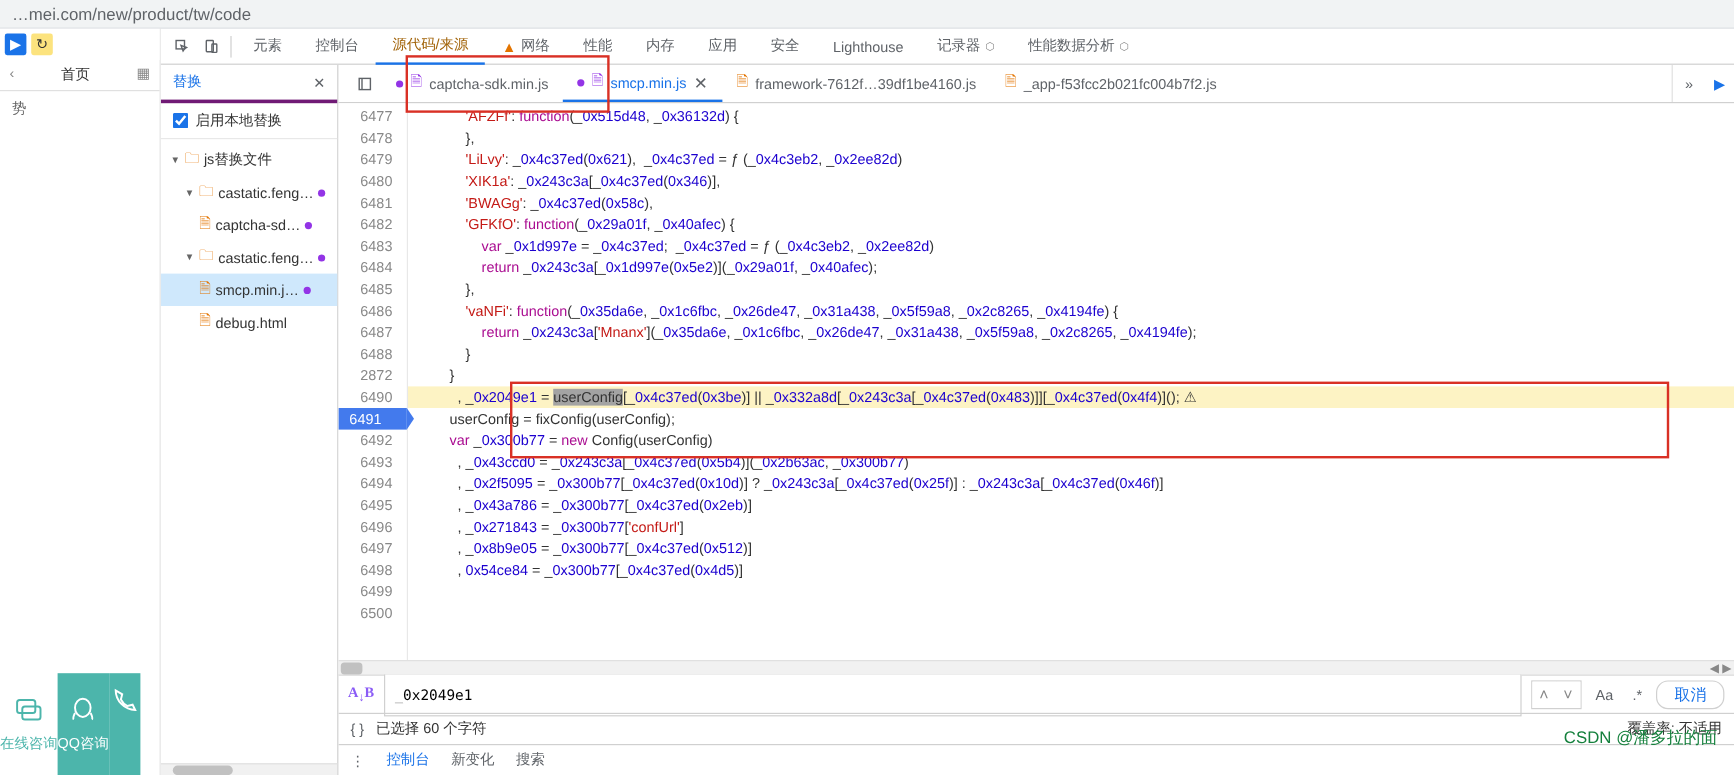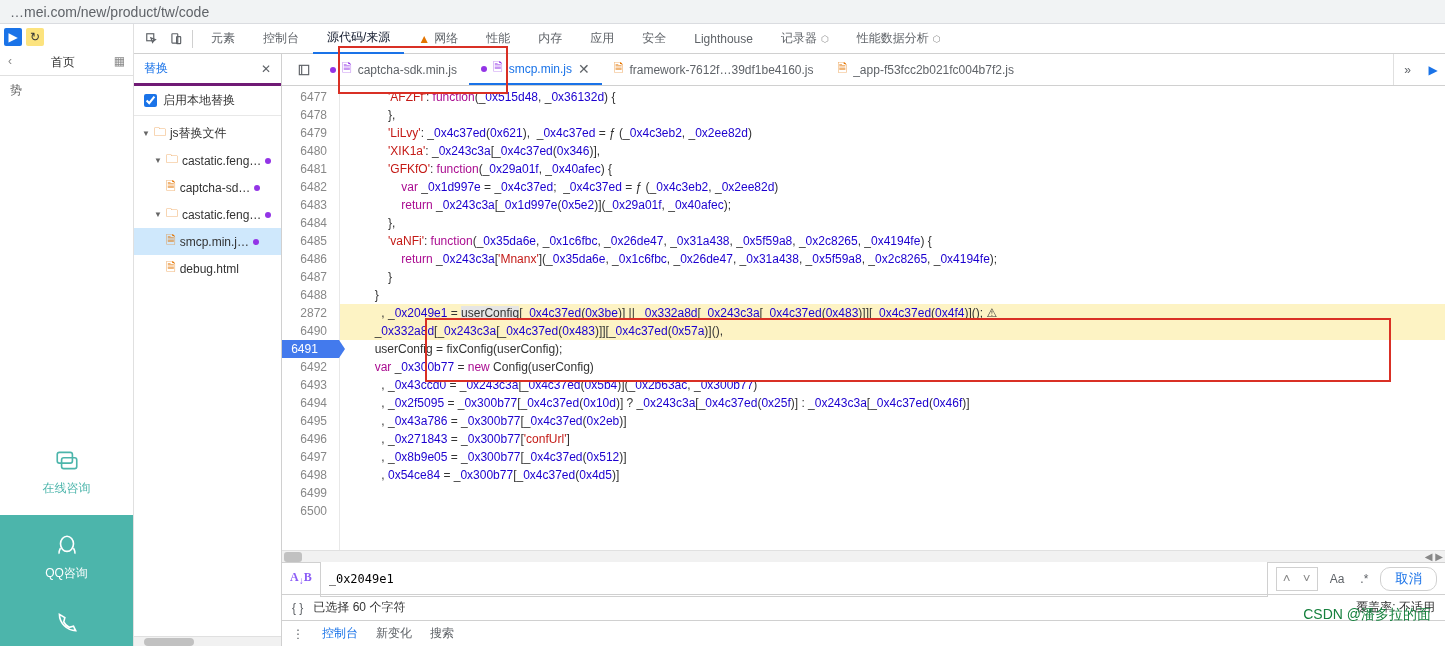--- a/index.html
+++ b/index.html
@@ -7,32 +7,32 @@
 
 .url-bar { height: 24px; background: #f1f3f4; border-bottom: 1px solid #dadce0; display: flex; align-items: center; padding: 0 10px; color: #5f6368; font-size: 14px; }
 
 .main-layout { display: flex; height: 622px; }
 
 .left-sidebar { width: 134px; background: #fff; border-right: 1px solid #e0e0e0; display: flex; flex-direction: column; }
 .left-top-icons { display: flex; padding: 4px; gap: 4px; background: #fff; align-items: center; }
 .play-icon { width: 18px; height: 18px; background: #1a73e8; display: flex; align-items: center; justify-content: center; color: #fff; border-radius: 2px; }
 .refresh-icon { width: 18px; height: 18px; background: #fce37e; display: flex; align-items: center; justify-content: center; border-radius: 2px; }
 .left-toolbar { display: flex; justify-content: space-between; padding: 4px 8px; border-bottom: 1px solid #e0e0e0; }
-.left-menu { display: flex; flex-direction: column; margin-top: auto; }
+.left-menu { display: flex; flex-direction: row; margin-top: auto; }
 .left-menu-item { padding: 18px 0; text-align: center; color: #fff; display: flex; flex-direction: column; align-items: center; gap: 6px; }
 .left-menu-item.green { background: #4cb5ab; }
 .left-menu-item.blue { color: #4cb5ab; background: #fff; }
 .left-menu-item svg { width: 26px; height: 26px; }
 .trends-label { padding: 6px 10px; color: #666; }
 
 .devtools { flex: 1; display: flex; flex-direction: column; background: #fff; }
 .dt-topbar { height: 30px; border-bottom: 1px solid #d0d0d0; display: flex; align-items: center; gap: 0; padding: 0 6px; }
 .dt-topbar .ico { width: 24px; height: 24px; display: flex; align-items: center; justify-content: center; color: #5f6368; cursor: pointer; }
 .dt-tab { padding: 0 14px; height: 30px; display: flex; align-items: center; color: #5f6368; cursor: pointer; font-size: 12px; gap: 4px; }
-.dt-tab.active { color: #0f172a; border-bottom: 2px solid #1a73e8; }
+.dt-tab.active { color: #a16207; border-bottom: 2px solid #1a73e8; }
 .dt-tab .warn { color: #e37400; }
 
 .dt-body { flex: 1; display: flex; overflow: hidden; }
 
 .nav-panel { width: 148px; border-right: 1px solid #d0d0d0; display: flex; flex-direction: column; }
 .nav-header { height: 32px; display: flex; align-items: center; padding: 0 10px; border-bottom: 3px solid #701a75; color: #1a73e8; justify-content: space-between; gap: 16px; }
 .nav-close { color: #5f6368; cursor: pointer; }
 .nav-override { padding: 6px 10px; display: flex; align-items: center; gap: 6px; border-bottom: 1px solid #e8e8e8; }
 .nav-override input { accent-color: #1a73e8; }
 .tree { padding: 4px 0; font-size: 12px; }
@@ -60,21 +60,21 @@
 .gutter .ln { height: 18px; line-height: 18px; padding-right: 12px; }
 .gutter .ln.bp { background: #437aed; color: #ffffff; position: relative; text-align: center; }
 .gutter .ln.bp::after { content: ''; position: absolute; right: -6px; top: 0; border-left: 6px solid #437aed; border-top: 9px solid transparent; border-bottom: 9px solid transparent; }
 .code-lines { flex: 1; overflow: hidden; padding-top: 2px; position: relative; }
 .cl { height: 18px; line-height: 18px; white-space: pre; padding-left: 8px; }
 .cl.hl-exec { background: #fdf3c4; }
 .cl.hl-exec2 { background: #fdf3c4; }
 .tok-str { color: #c41a16; }
 .tok-kw { color: #aa0d91; }
 .tok-num { color: #1c00cf; }
-.tok-sel { background: #e5e5e5; }
+.tok-sel { background: #a3a3a3; }
 
 .red-box1 { position: absolute; border: 2px solid #d93025; left: 338px; top: 46px; width: 170px; height: 48px; pointer-events: none; z-index: 10; }
 .red-box2 { position: absolute; border: 2px solid #d93025; left: 425px; top: 318px; width: 966px; height: 64px; pointer-events: none; z-index: 10; }
 
 .hscroll { height: 12px; background: #f1f1f1; border-top: 1px solid #e0e0e0; position: relative; }
 .hscroll-thumb { position: absolute; left: 2px; width: 18px; height: 10px; background: #c1c1c1; border-radius: 3px; top: 1px; }
 .hscroll-arrows { position: absolute; right: 2px; top: 0; color: #888; font-size: 10px; }
 
 .search-bar { height: 32px; border-top: 1px solid #d0d0d0; display: flex; align-items: center; padding: 0 8px; gap: 8px; }
 .search-bar .sico { color: #8b5cf6; font-weight: bold; }
@@ -307,30 +307,30 @@
               <div class="ln">6497</div>
               <div class="ln">6498</div>
               <div class="ln">6499</div>
               <div class="ln">6500</div>
             </div>
           <div class="code-lines" id="code-host">
               <div class="cl">            <span class="tok-str">'AFZFf'</span>: <span class="tok-kw">function</span>(_<span class="tok-num">0x515d48</span>, _<span class="tok-num">0x36132d</span>) {</div>
               <div class="cl">            },</div>
               <div class="cl">            <span class="tok-str">'LiLvy'</span>: _<span class="tok-num">0x4c37ed</span>(<span class="tok-num">0x621</span>),  _<span class="tok-num">0x4c37ed</span> = ƒ (_<span class="tok-num">0x4c3eb2</span>, _<span class="tok-num">0x2ee82d</span>)</div>
               <div class="cl">            <span class="tok-str">'XIK1a'</span>: _<span class="tok-num">0x243c3a</span>[_<span class="tok-num">0x4c37ed</span>(<span class="tok-num">0x346</span>)],</div>
+              <div class="cl">            <span class="tok-str">'BWAGg'</span>: _<span class="tok-num">0x4c37ed</span>(<span class="tok-num">0x58c</span>),</div>
               <div class="cl">            <span class="tok-str">'GFKfO'</span>: <span class="tok-kw">function</span>(_<span class="tok-num">0x29a01f</span>, _<span class="tok-num">0x40afec</span>) {</div>
               <div class="cl">                <span class="tok-kw">var</span> _<span class="tok-num">0x1d997e</span> = _<span class="tok-num">0x4c37ed</span>;  _<span class="tok-num">0x4c37ed</span> = ƒ (_<span class="tok-num">0x4c3eb2</span>, _<span class="tok-num">0x2ee82d</span>)</div>
               <div class="cl">                <span class="tok-kw">return</span> _<span class="tok-num">0x243c3a</span>[_<span class="tok-num">0x1d997e</span>(<span class="tok-num">0x5e2</span>)](_<span class="tok-num">0x29a01f</span>, _<span class="tok-num">0x40afec</span>);</div>
               <div class="cl">            },</div>
               <div class="cl">            <span class="tok-str">'vaNFi'</span>: <span class="tok-kw">function</span>(_<span class="tok-num">0x35da6e</span>, _<span class="tok-num">0x1c6fbc</span>, _<span class="tok-num">0x26de47</span>, _<span class="tok-num">0x31a438</span>, _<span class="tok-num">0x5f59a8</span>, _<span class="tok-num">0x2c8265</span>, _<span class="tok-num">0x4194fe</span>) {</div>
               <div class="cl">                <span class="tok-kw">return</span> _<span class="tok-num">0x243c3a</span>[<span class="tok-str">'Mnanx'</span>](_<span class="tok-num">0x35da6e</span>, _<span class="tok-num">0x1c6fbc</span>, _<span class="tok-num">0x26de47</span>, _<span class="tok-num">0x31a438</span>, _<span class="tok-num">0x5f59a8</span>, _<span class="tok-num">0x2c8265</span>, _<span class="tok-num">0x4194fe</span>);</div>
               <div class="cl">            }</div>
               <div class="cl">        }</div>
               <div class="cl hl-exec">          , _<span class="tok-num">0x2049e1</span> = <span class="tok-sel">userConfig</span>[_<span class="tok-num">0x4c37ed</span>(<span class="tok-num">0x3be</span>)] || _<span class="tok-num">0x332a8d</span>[_<span class="tok-num">0x243c3a</span>[_<span class="tok-num">0x4c37ed</span>(<span class="tok-num">0x483</span>)]][_<span class="tok-num">0x4c37ed</span>(<span class="tok-num">0x4f4</span>)](); ⚠</div>
-              <div class="cl hl-exec2">        _<span class="tok-num">0x332a8d</span>[_<span class="tok-num">0x243c3a</span>[_<span class="tok-num">0x4c37ed</span>(<span class="tok-num">0x483</span>)]][_<span class="tok-num">0x4c37ed</span>(<span class="tok-num">0x57a</span>)](),</div>
               <div class="cl">        userConfig = fixConfig(userConfig);</div>
               <div class="cl">        <span class="tok-kw">var</span> _<span class="tok-num">0x300b77</span> = <span class="tok-kw">new</span> Config(userConfig)</div>
               <div class="cl">          , _<span class="tok-num">0x43ccd0</span> = _<span class="tok-num">0x243c3a</span>[_<span class="tok-num">0x4c37ed</span>(<span class="tok-num">0x5b4</span>)](_<span class="tok-num">0x2b63ac</span>, _<span class="tok-num">0x300b77</span>)</div>
               <div class="cl">          , _<span class="tok-num">0x2f5095</span> = _<span class="tok-num">0x300b77</span>[_<span class="tok-num">0x4c37ed</span>(<span class="tok-num">0x10d</span>)] ? _<span class="tok-num">0x243c3a</span>[_<span class="tok-num">0x4c37ed</span>(<span class="tok-num">0x25f</span>)] : _<span class="tok-num">0x243c3a</span>[_<span class="tok-num">0x4c37ed</span>(<span class="tok-num">0x46f</span>)]</div>
               <div class="cl">          , _<span class="tok-num">0x43a786</span> = _<span class="tok-num">0x300b77</span>[_<span class="tok-num">0x4c37ed</span>(<span class="tok-num">0x2eb</span>)]</div>
               <div class="cl">          , _<span class="tok-num">0x271843</span> = _<span class="tok-num">0x300b77</span>[<span class="tok-str">'confUrl'</span>]</div>
               <div class="cl">          , _<span class="tok-num">0x8b9e05</span> = _<span class="tok-num">0x300b77</span>[_<span class="tok-num">0x4c37ed</span>(<span class="tok-num">0x512</span>)]</div>
               <div class="cl">          , <span class="tok-num">0x54ce84</span> = _<span class="tok-num">0x300b77</span>[_<span class="tok-num">0x4c37ed</span>(<span class="tok-num">0x4d5</span>)]</div>
             </div>
         </div>

